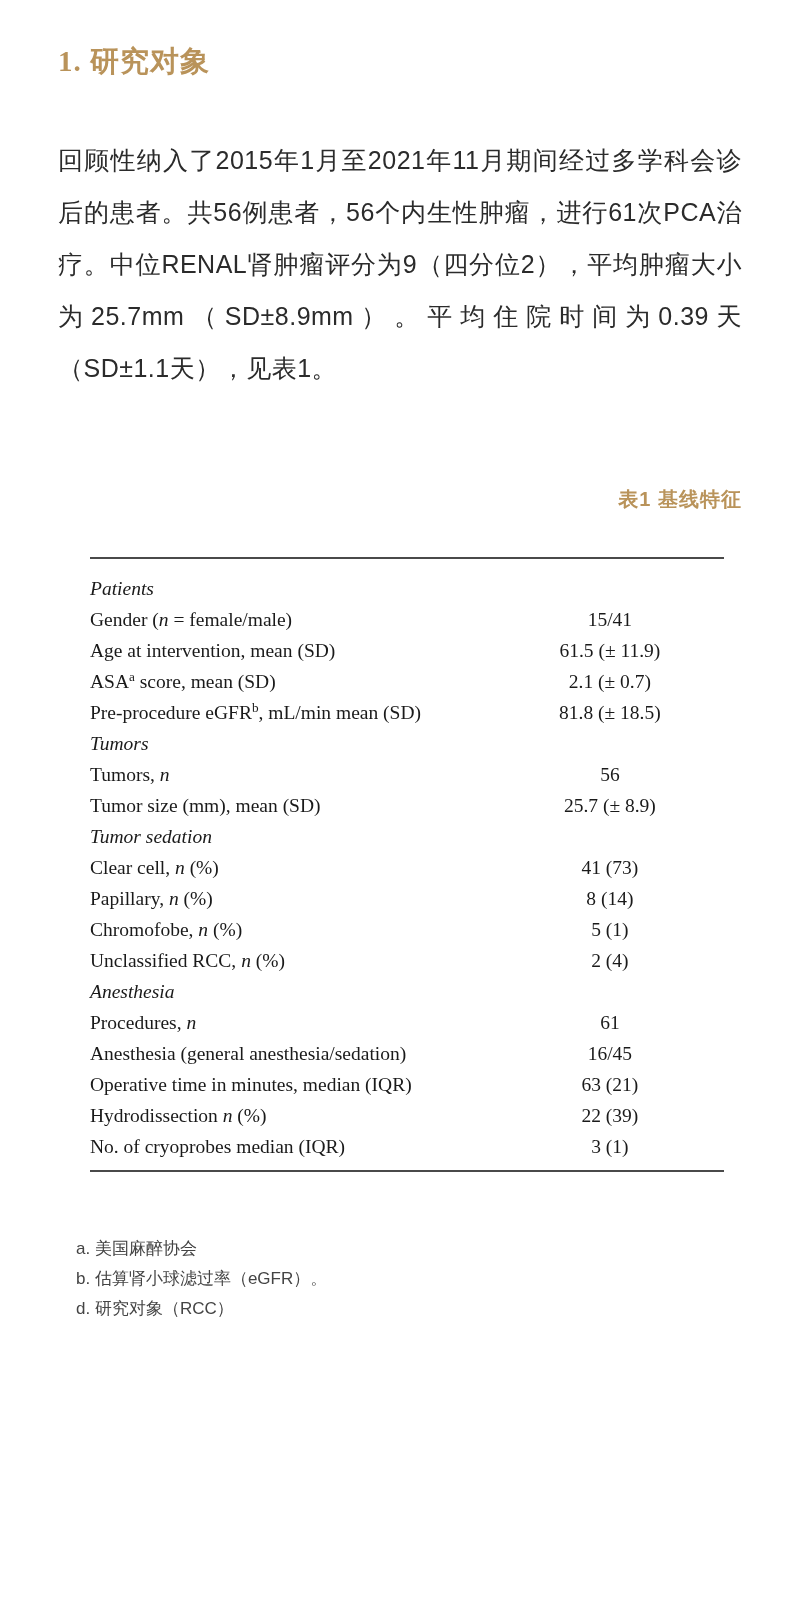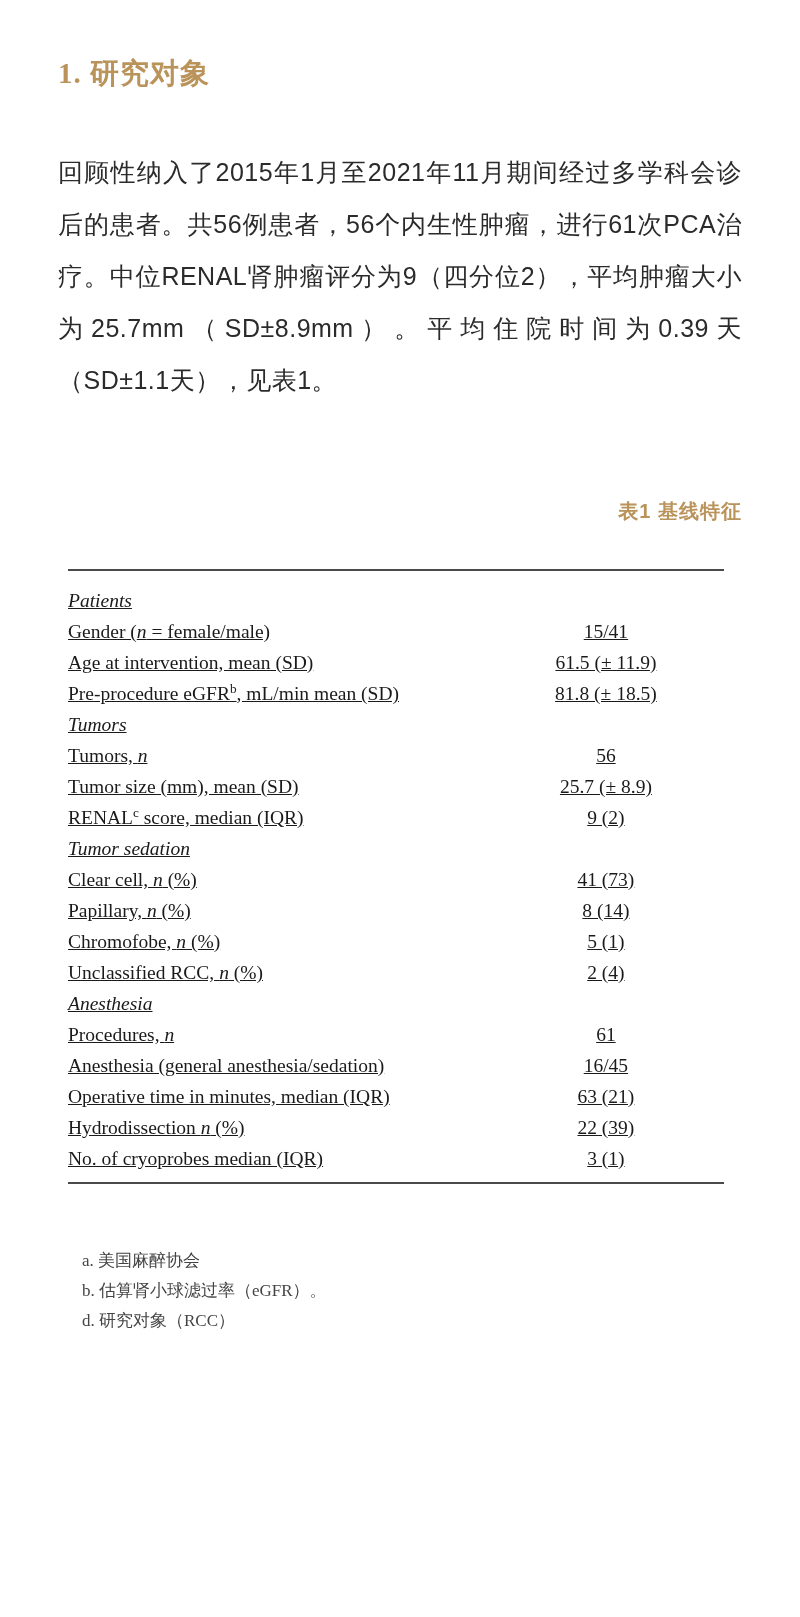--- a/index.html
+++ b/index.html
@@ -11,21 +11,21 @@
     width: 800px;
     min-height: 1617px;
     font-family: "Liberation Sans", sans-serif;
     color: #231f20;
     -webkit-font-smoothing: antialiased;
   }
   .page {
     width: 800px;
     min-height: 1617px;
     box-sizing: border-box;
-    padding: 12px 58px;
+    padding: 0 58px;
     position: relative;
   }
   .section-heading {
     color: #b9935a;
     font-family: "Liberation Serif", serif;
     font-weight: bold;
     font-size: 29px;
     letter-spacing: 1px;
     padding-top: 42px;
     margin: 0 0 8px 0;
@@ -42,24 +42,23 @@
   }
   .table-title {
     color: #b9935a;
     font-weight: bold;
     font-size: 20px;
     text-align: right;
     margin: 92px 0 0 0;
     letter-spacing: 1px;
   }
   .table-wrap {
-    margin: 44px 18px 0 10px;
+    margin: 44px 18px 0 32px;
     font-family: "Liberation Serif", serif;
     color: #1a1a1a;
-    text-decoration: underline;
   }
   .rule-top {
     border-top: 2px solid #4a4a4a;
     height: 0;
   }
   .rule-bottom {
     border-top: 2px solid #4a4a4a;
     height: 0;
     margin-top: 8px;
   }
@@ -86,22 +85,22 @@
   tr.group td.label {
     font-style: italic;
   }
   sup {
     font-size: 0.68em;
     vertical-align: super;
     line-height: 0;
   }
   .ital { font-style: italic; }
   .footnotes {
-    margin: 62px 6px 0 24px;
-    font-family: Liberation Serif, serif;
+    margin: 62px 6px 0 18px;
+    font-family: Liberation Sans, sans-serif;
     font-size: 17px;
     line-height: 30px;
     color: #444;
     padding-bottom: 40px;
   }
   .footnotes div { white-space: nowrap; }
 </style>
 </head>
 <body>
 
@@ -123,38 +122,38 @@
           </tr>
           <tr class="item">
             <td class="label">Gender (<span class="ital">n</span> = female/male)</td>
             <td class="value">15/41</td>
           </tr>
           <tr class="item">
             <td class="label">Age at intervention, mean (SD)</td>
             <td class="value">61.5 (± 11.9)</td>
           </tr>
           <tr class="item">
+            <td class="label">ASA<sup>a</sup> score, mean (SD)</td>
+            <td class="value">2.1 (± 0.7)</td>
+          </tr>
+          <tr class="item">
             <td class="label">Pre-procedure eGFR<sup>b</sup>, mL/min mean (SD)</td>
             <td class="value">81.8 (± 18.5)</td>
           </tr>
           <tr class="group">
             <td class="label">Tumors</td>
             <td class="value"></td>
           </tr>
           <tr class="item">
             <td class="label">Tumors, <span class="ital">n</span></td>
             <td class="value">56</td>
           </tr>
           <tr class="item">
             <td class="label">Tumor size (mm), mean (SD)</td>
             <td class="value">25.7 (± 8.9)</td>
-          </tr>
-          <tr class="item">
-            <td class="label">RENAL<sup>c</sup> score, median (IQR)</td>
-            <td class="value">9 (2)</td>
           </tr>
           <tr class="group">
             <td class="label">Tumor sedation</td>
             <td class="value"></td>
           </tr>
           <tr class="item">
             <td class="label">Clear cell, <span class="ital">n</span> (%)</td>
             <td class="value">41 (73)</td>
           </tr>
           <tr class="item">

